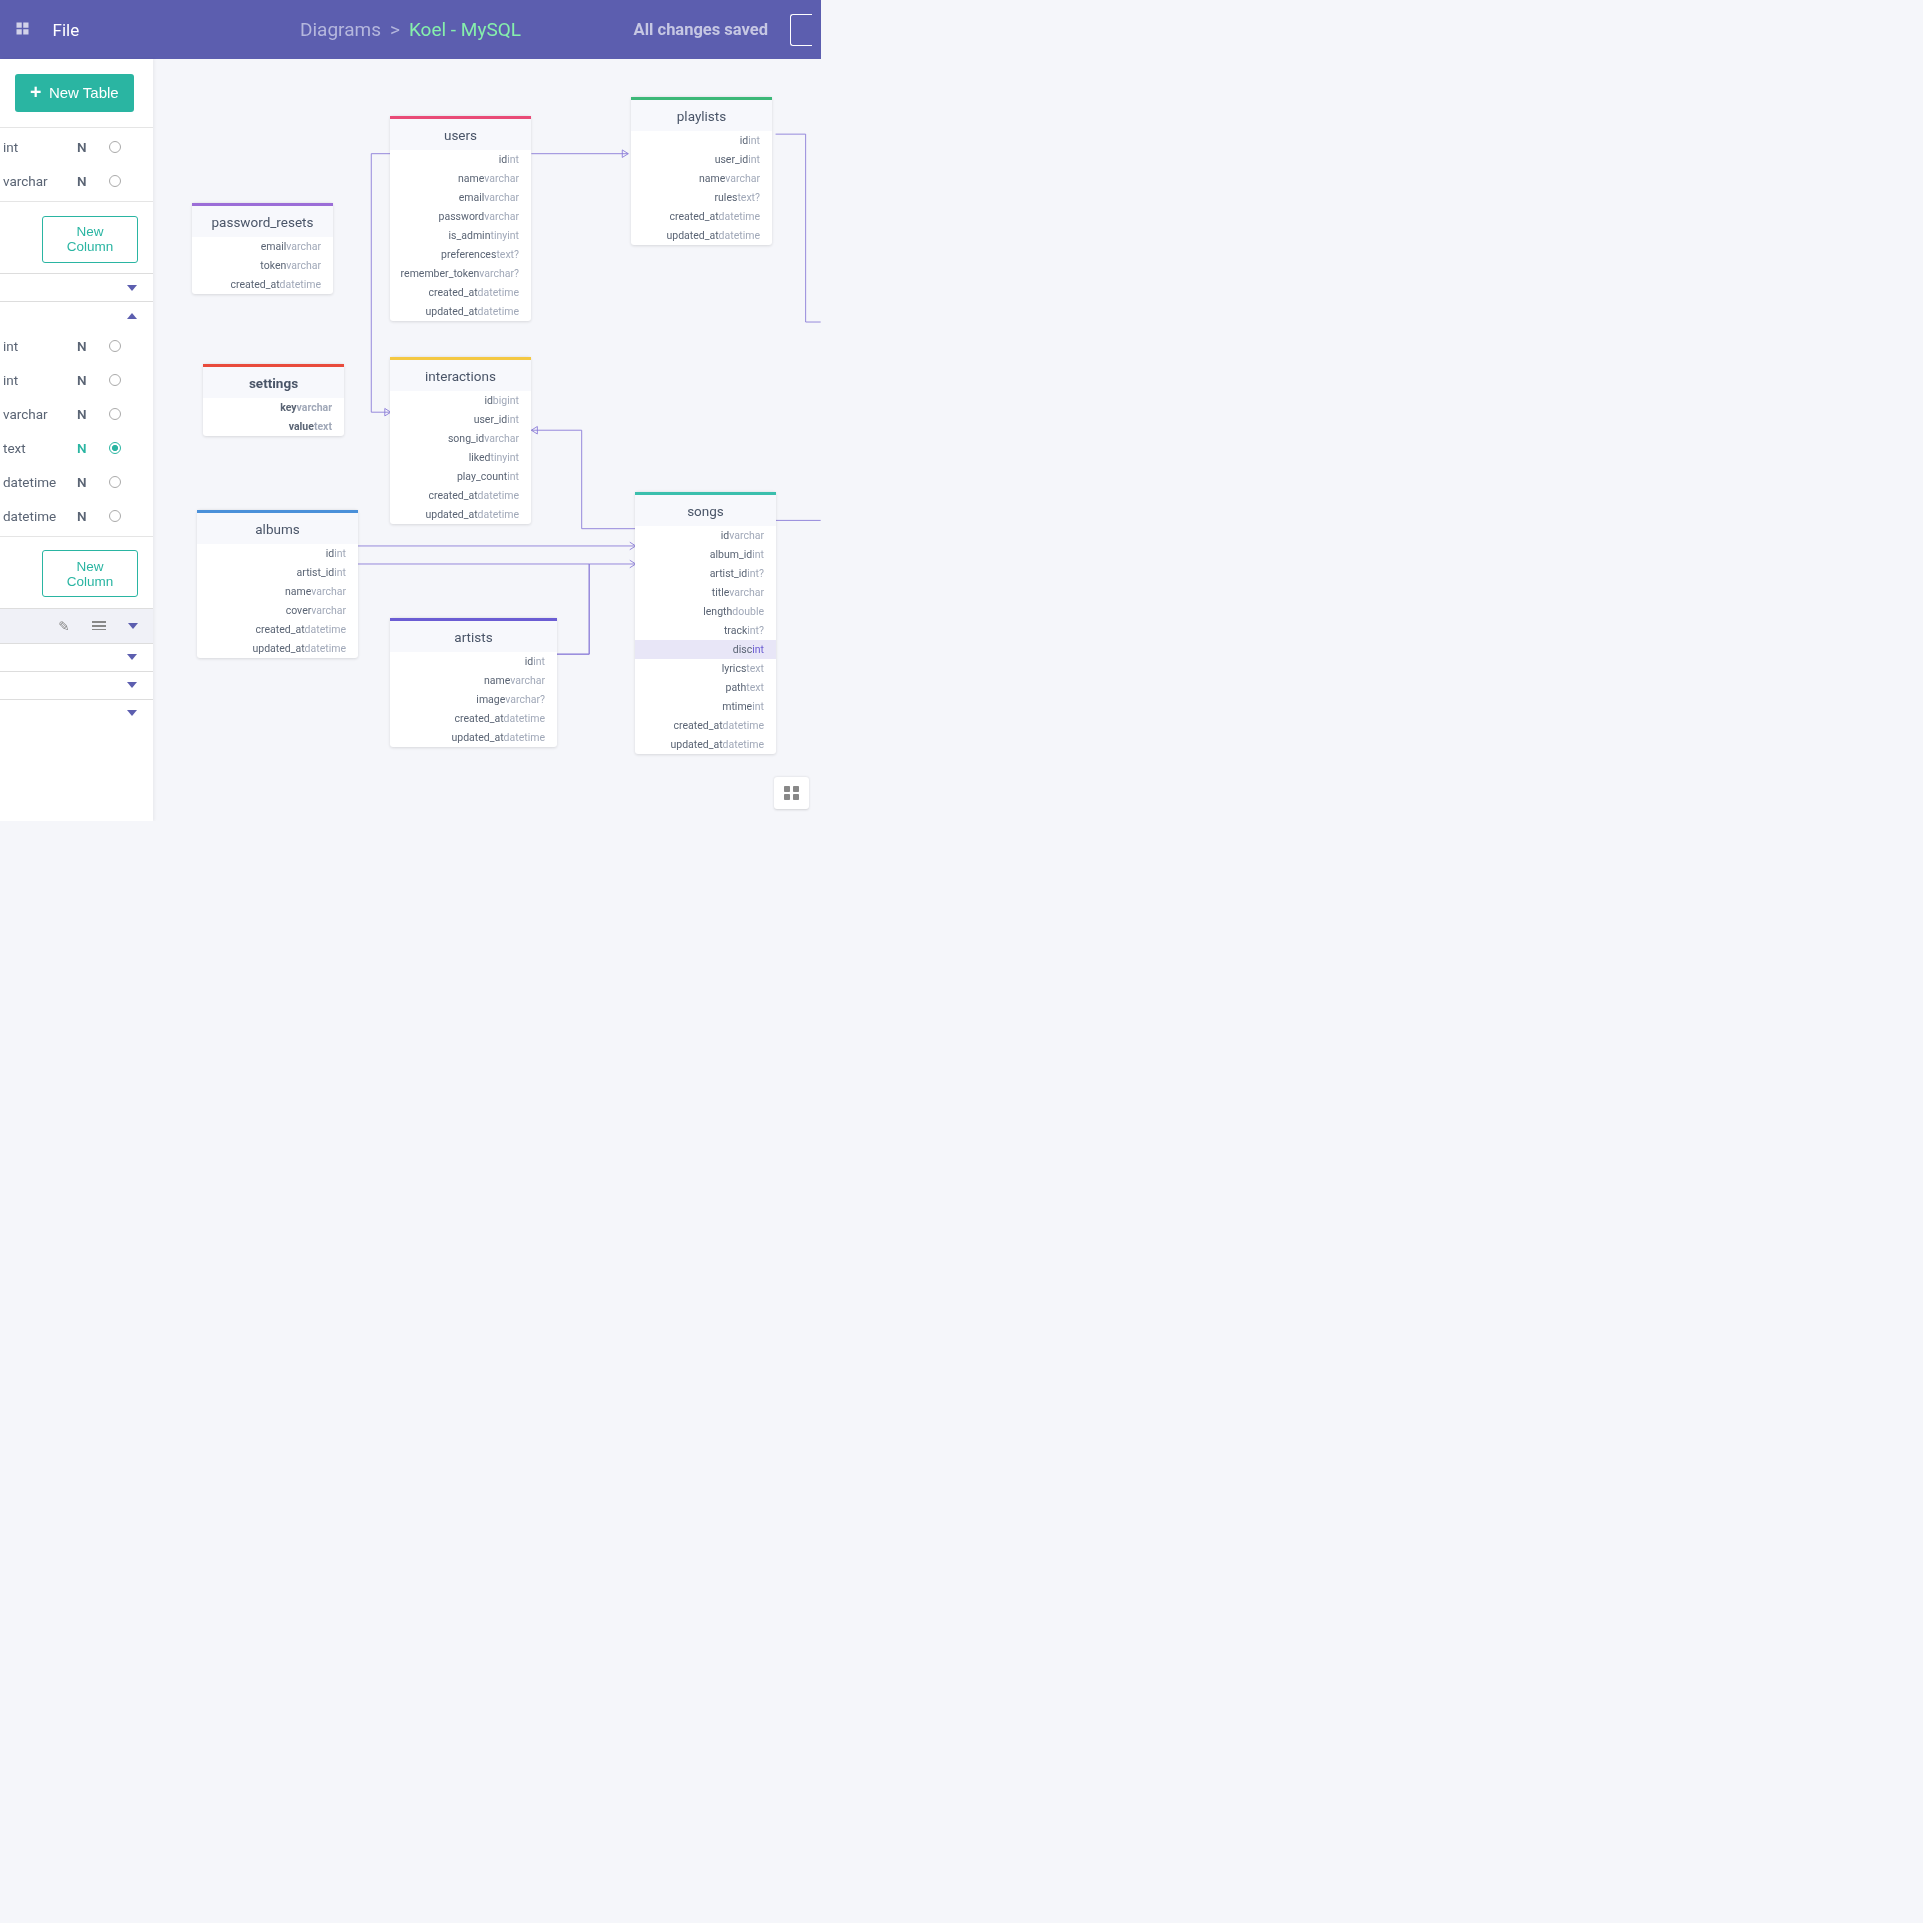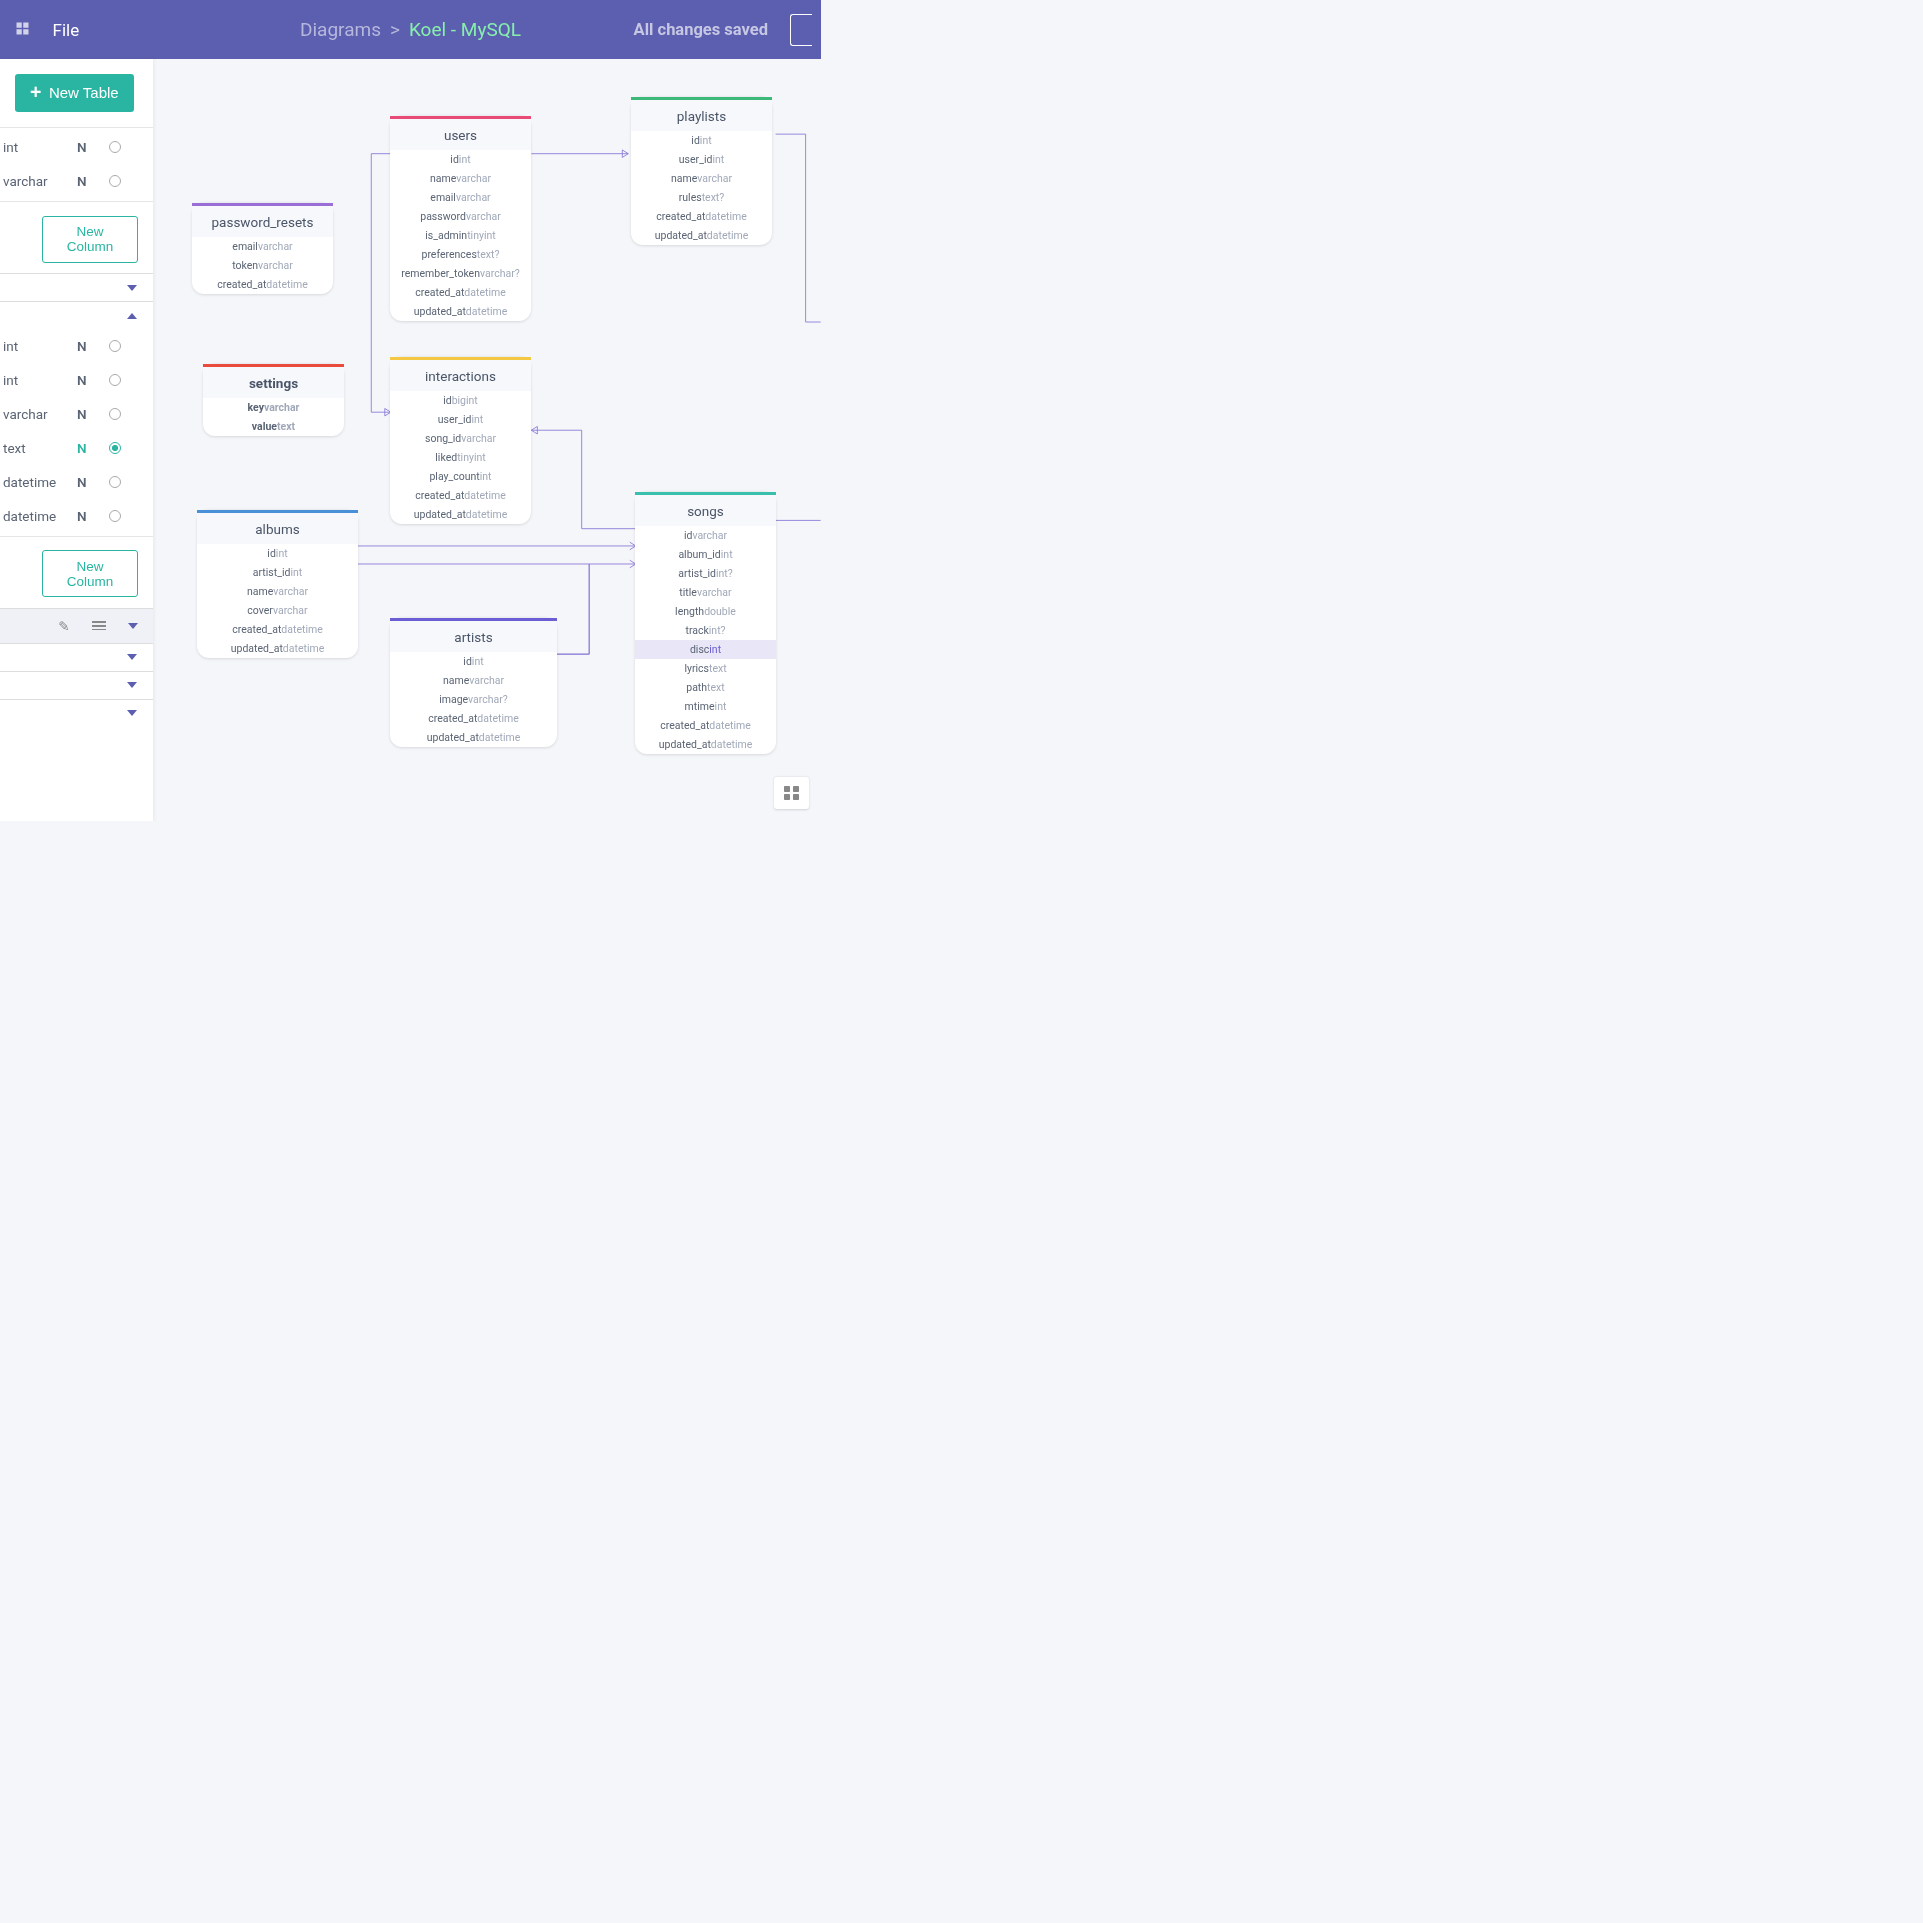--- a/index.html
+++ b/index.html
@@ -132,36 +132,36 @@
 .canvas {
   position: absolute;
   left: 153px;
   top: 59px;
   right: 0;
   bottom: 0;
 }
 .table-card {
   position: absolute;
   background: white;
-  border-radius: 12px;
+  border-radius: 3px;
   box-shadow: 0 0.8px 3px rgba(0,0,0,0.12);
   overflow: visible;
 }
 .table-header {
   font-size: 13.5px;
   color: #4a5568;
   text-align: center;
   padding: 7.5px 0;
   border-top: 3px solid;
   background: #f7f8fc;
 }
 .table-cols { display: flex; flex-direction: column; }
 .table-col {
   display: flex;
-  justify-content: center;
+  justify-content: flex-end;
   padding: 3px 12px;
   font-size: 10.5px;
 }
 .col-name { color: #5a6474; }
 .col-type { color: #a0a8b8; }
 .table-col.highlighted { background: #e8e6f7; }
 .table-col.highlighted .col-type { color: #6b5dd3; }
 
 .minimap {
   position: absolute;

